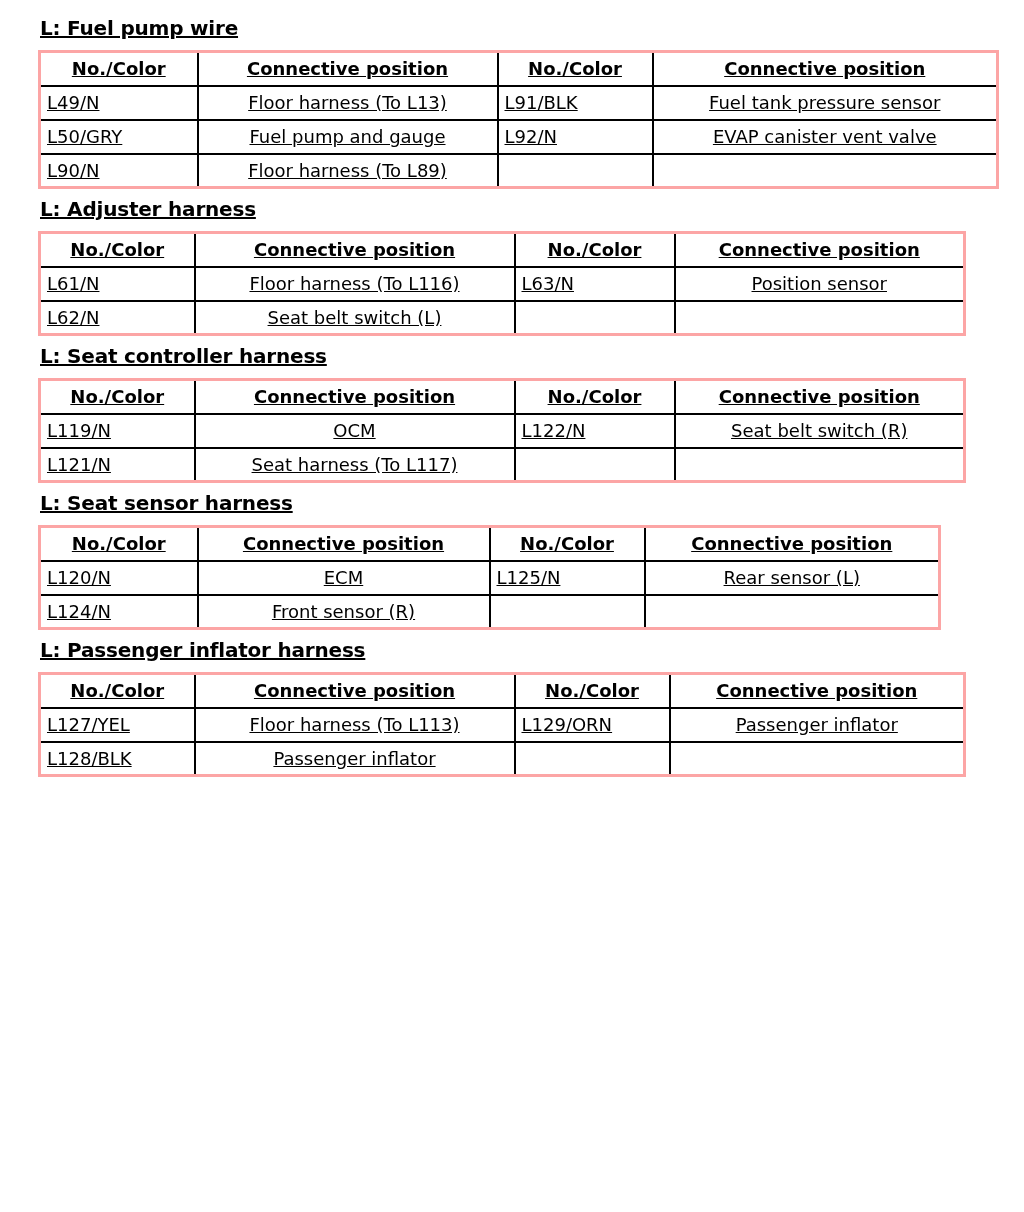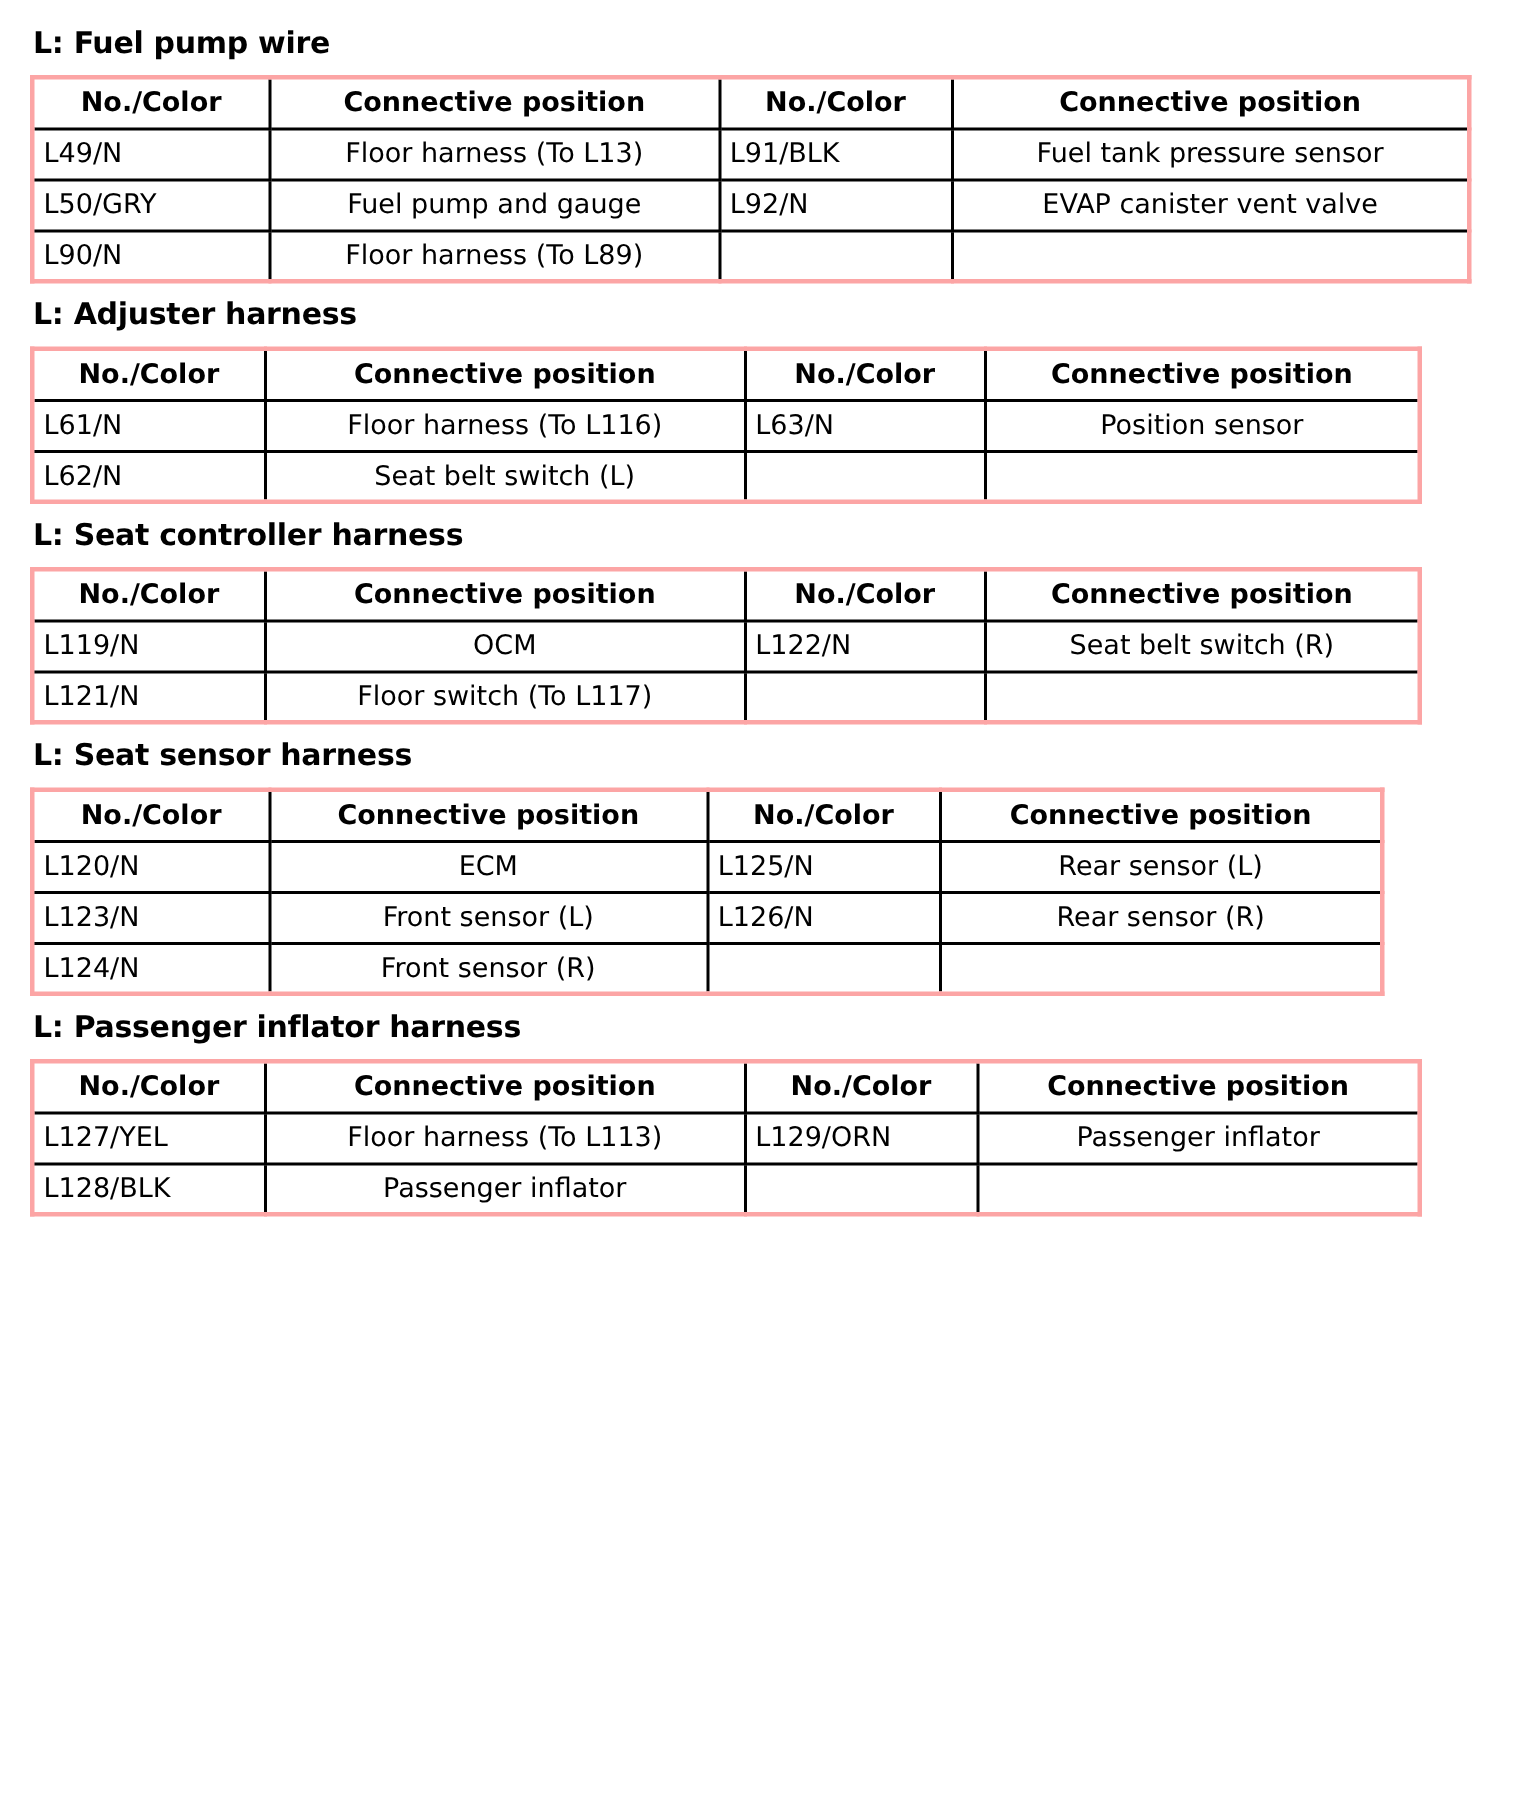--- a/index.html
+++ b/index.html
@@ -7,22 +7,23 @@
     padding: 0;
     background: #ffffff;
   }
   body {
     width: 1024px;
     min-height: 1212px;
     font-family: "DejaVu Sans", sans-serif;
     color: #000000;
   }
   .page {
-    padding: 8px 20px 10px 20px;
+    padding: 8px 20px 10px 38px;
     box-sizing: border-box;
+    text-decoration: underline;
   }
   .section {
     margin-bottom: 6px;
   }
   .section-title {
     font-size: 20px;
     font-weight: bold;
     letter-spacing: -0.2px;
     margin: 8px 0 10px 2px;
   }
@@ -164,21 +165,21 @@
           </thead>
           <tbody>
             <tr>
               <td class="c1 code">L119/N</td>
               <td class="c2 pos">OCM</td>
               <td class="c3 code">L122/N</td>
               <td class="c4 pos">Seat belt switch (R)</td>
             </tr>
             <tr>
               <td class="c1 code">L121/N</td>
-              <td class="c2 pos">Floor switch (To L117)</td>
+              <td class="c2 pos">Seat harness (To L117)</td>
               <td class="c3 code empty"></td>
               <td class="c4 pos empty"></td>
             </tr>
           </tbody>
         </table>
       </div>
       <div class="section">
         <div class="section-title">L: Seat sensor harness</div>
         <table class="wire-table t-seatsens">
           <thead>
@@ -190,26 +191,20 @@
             </tr>
           </thead>
           <tbody>
             <tr>
               <td class="c1 code">L120/N</td>
               <td class="c2 pos">ECM</td>
               <td class="c3 code">L125/N</td>
               <td class="c4 pos">Rear sensor (L)</td>
             </tr>
             <tr>
-              <td class="c1 code">L123/N</td>
-              <td class="c2 pos">Front sensor (L)</td>
-              <td class="c3 code">L126/N</td>
-              <td class="c4 pos">Rear sensor (R)</td>
-            </tr>
-            <tr>
               <td class="c1 code">L124/N</td>
               <td class="c2 pos">Front sensor (R)</td>
               <td class="c3 code empty"></td>
               <td class="c4 pos empty"></td>
             </tr>
           </tbody>
         </table>
       </div>
       <div class="section">
         <div class="section-title">L: Passenger inflator harness</div>

